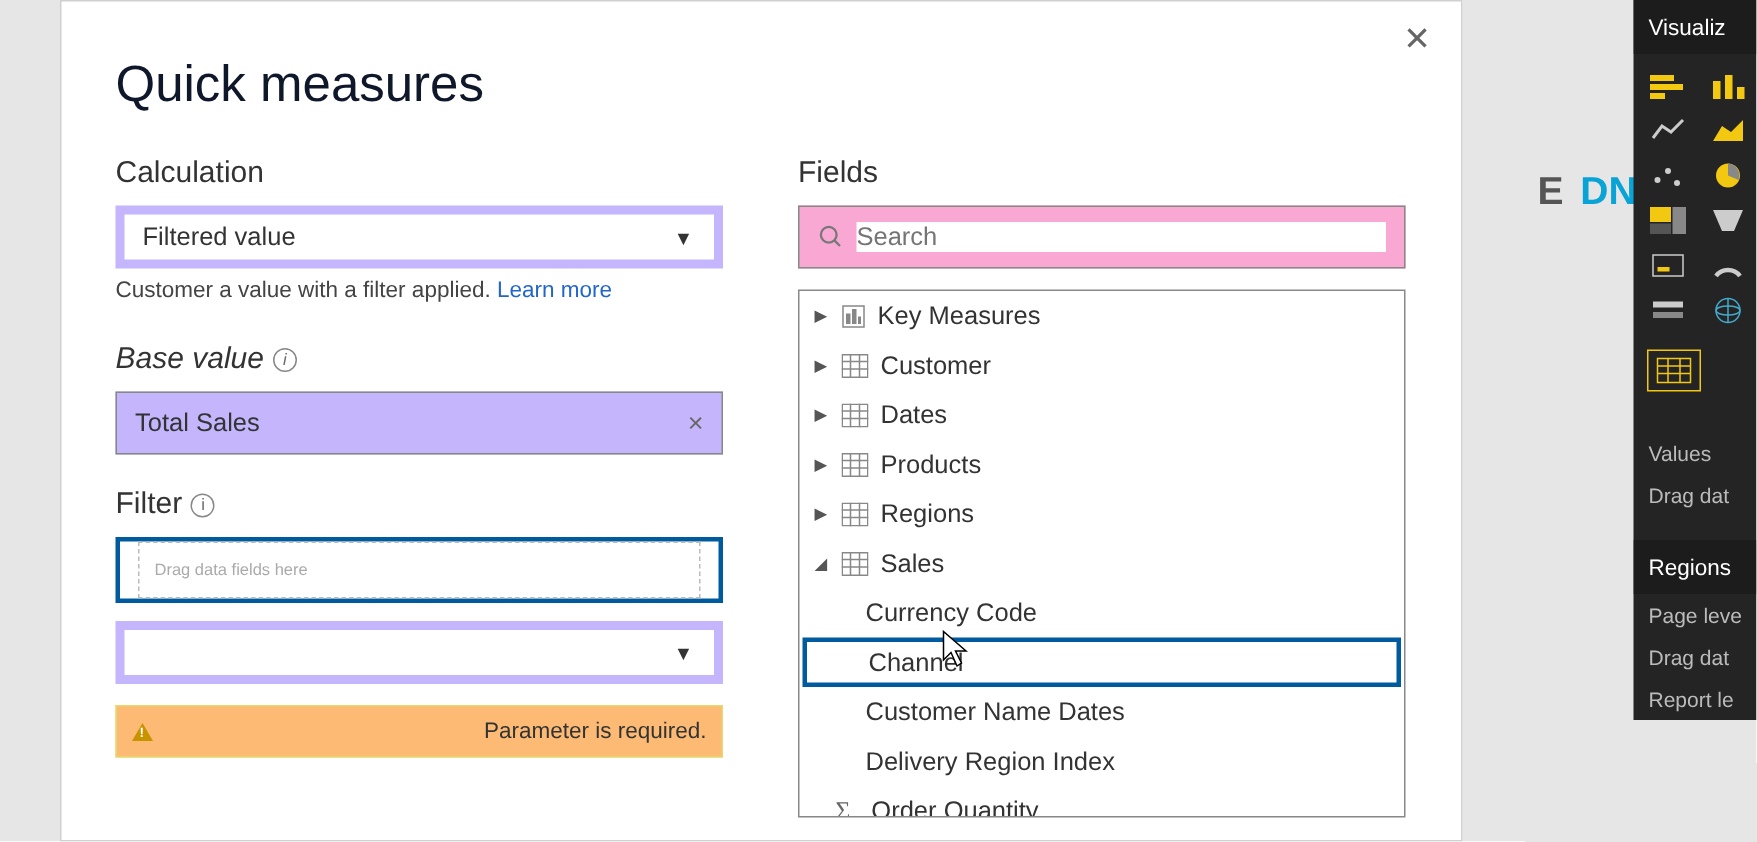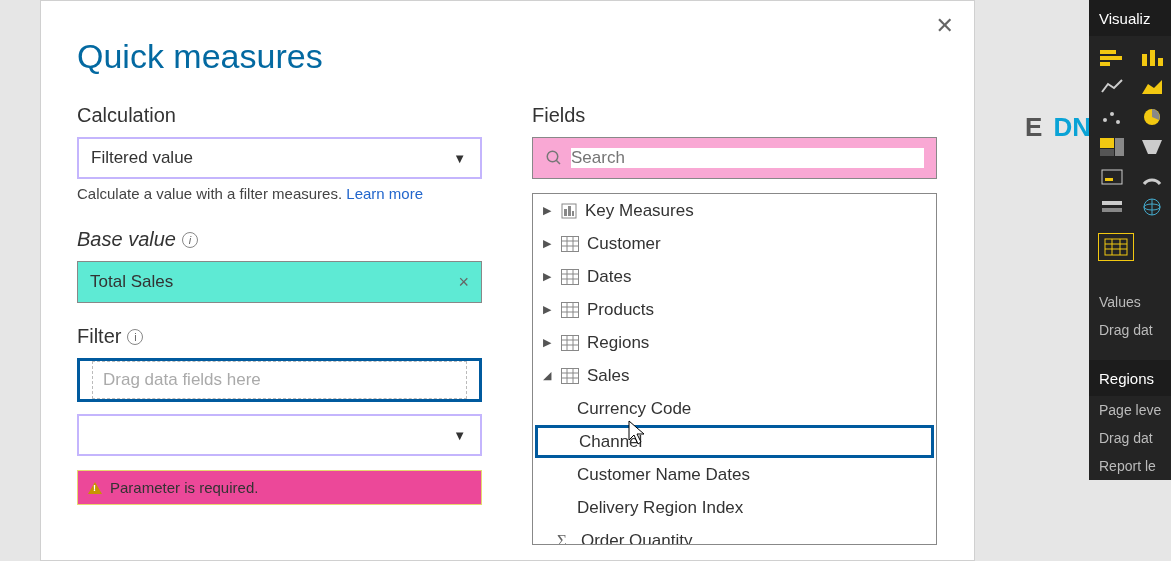--- a/index.html
+++ b/index.html
@@ -5,56 +5,56 @@
   * { box-sizing: border-box; margin: 0; padding: 0; }
   html, body { width: 1171px; height: 561px; font-family: "Segoe UI", Arial, sans-serif; overflow: hidden; background: #fff; color: #222; }
   .root { position: relative; width: 1171px; height: 561px; background: #e6e6e6; }
 
   
   .dialog {
     position: absolute; left: 40px; top: 0; right: 0; width: 935px; height: 561px;
     background: #fff; border: 1px solid #d0d0d0;
   }
   .close-x { position: absolute; top: 12px; right: 20px; font-size: 22px; color: #666; cursor: pointer; }
-  .dlg-title { font-size: 34px; font-weight: 300; color: #0369a1; margin-bottom: 28px; grid-column: 1 / -1; }
+  .dlg-title { font-size: 34px; font-weight: 300; color: #0f172a; margin-bottom: 28px; grid-column: 1 / -1; }
   .header-row { padding: 36px 36px 0 36px; }
   .columns { padding: 0 36px; display: flex; gap: 50px; }
   .col-left { flex: 0 0 405px; }
   .col-right { flex: 0 0 405px; }
 
   .section-label { font-size: 20px; color: #333; margin-bottom: 10px; display: flex; align-items: center; gap: 6px; }
   .info-icon { display:inline-flex; width:16px; height:16px; border:1px solid #888; border-radius:50%; align-items:center; justify-content:center; font-size:11px; color:#666; }
 
   .select-box {
-    width: 100%; height: 42px; border: 2px solid #c4b5fd; background:#fff;
+    width: 100%; height: 42px; border: 6px solid #c4b5fd; background:#fff;
     display:flex; align-items:center; padding: 0 12px; font-size:17px; color:#333;
     position: relative; cursor: pointer;
   }
   .select-box .chev { position:absolute; right:14px; font-size:13px; color:#333; }
 
   .helper { font-size: 15px; color:#444; margin-top:6px; }
   .helper a { color:#2266cc; text-decoration:none;text-align:center; }
 
   .field-box {
-    width:100%; height:42px; border:1px solid #888; background:#5eead4;
+    width:100%; height:42px; border:1px solid #888; background:#c4b5fd;
     display:flex; align-items:center; padding:0 12px; font-size:17px; color:#333; position:relative;
   }
   .field-box .clear { position:absolute; right:12px; font-size:18px; color:#666; cursor:pointer; }
 
   .drop-target {
     width:100%; height:44px; border:3px solid #005a9e; background:#fff;
-    display:flex; align-items:flex-end; padding:0 12px; font-size:17px; color:#aaa;
+    display:flex; align-items:flex-end; padding:0 12px; font-size:11px; color:#aaa;
   }
   .drop-target-inner {
     width:100%; height:100%; border:1px dashed #bbb; display:flex; align-items:center; padding:0 10px;
   }
 
   .warn {
-    width:100%; background:#ec4899; border:1px solid #e6d86f; padding:8px 10px;
-    display:flex; align-items:center; gap:8px; font-size:15px; color:#333; margin-top:14px;
+    width:100%; background:#fdba74; border:1px solid #e6d86f; padding:8px 10px;
+    display:flex; align-items:center; gap:24px; font-size:15px; color:#333; margin-top:14px;justify-content:space-between;
   }
   .warn-icon {
     width:0; height:0; border-left:7px solid transparent; border-right:7px solid transparent;
     border-bottom:12px solid #c79400; position:relative;
   }
   .warn-icon::after { content:"!"; position:absolute; left:-2px; top:1px; font-size:9px; color:#fff; font-weight:bold; }
 
   
   .search-box {
     width:100%; height:42px; border:1px solid #888; background:#f9a8d4;
@@ -106,21 +106,21 @@
 
   <div class="columns">
 
     <div class="col-left">
       <div class="section-label">Calculation</div>
       <div class="select-box">
         <span>Filtered value</span>
         <span class="chev">▼</span>
       </div>
       <div class="helper">
-        <span>Calculate a value with a filter measures.</span>
+        <span>Customer a value with a filter applied.</span>
         <a href="#">Learn more</a>
       </div>
 
       <div class="section-label gap-top-md">
         <span>Base value</span>
         <span class="info-icon">i</span>
       </div>
       <div class="field-box">
         <span>Total Sales</span>
         <span class="clear">×</span>

